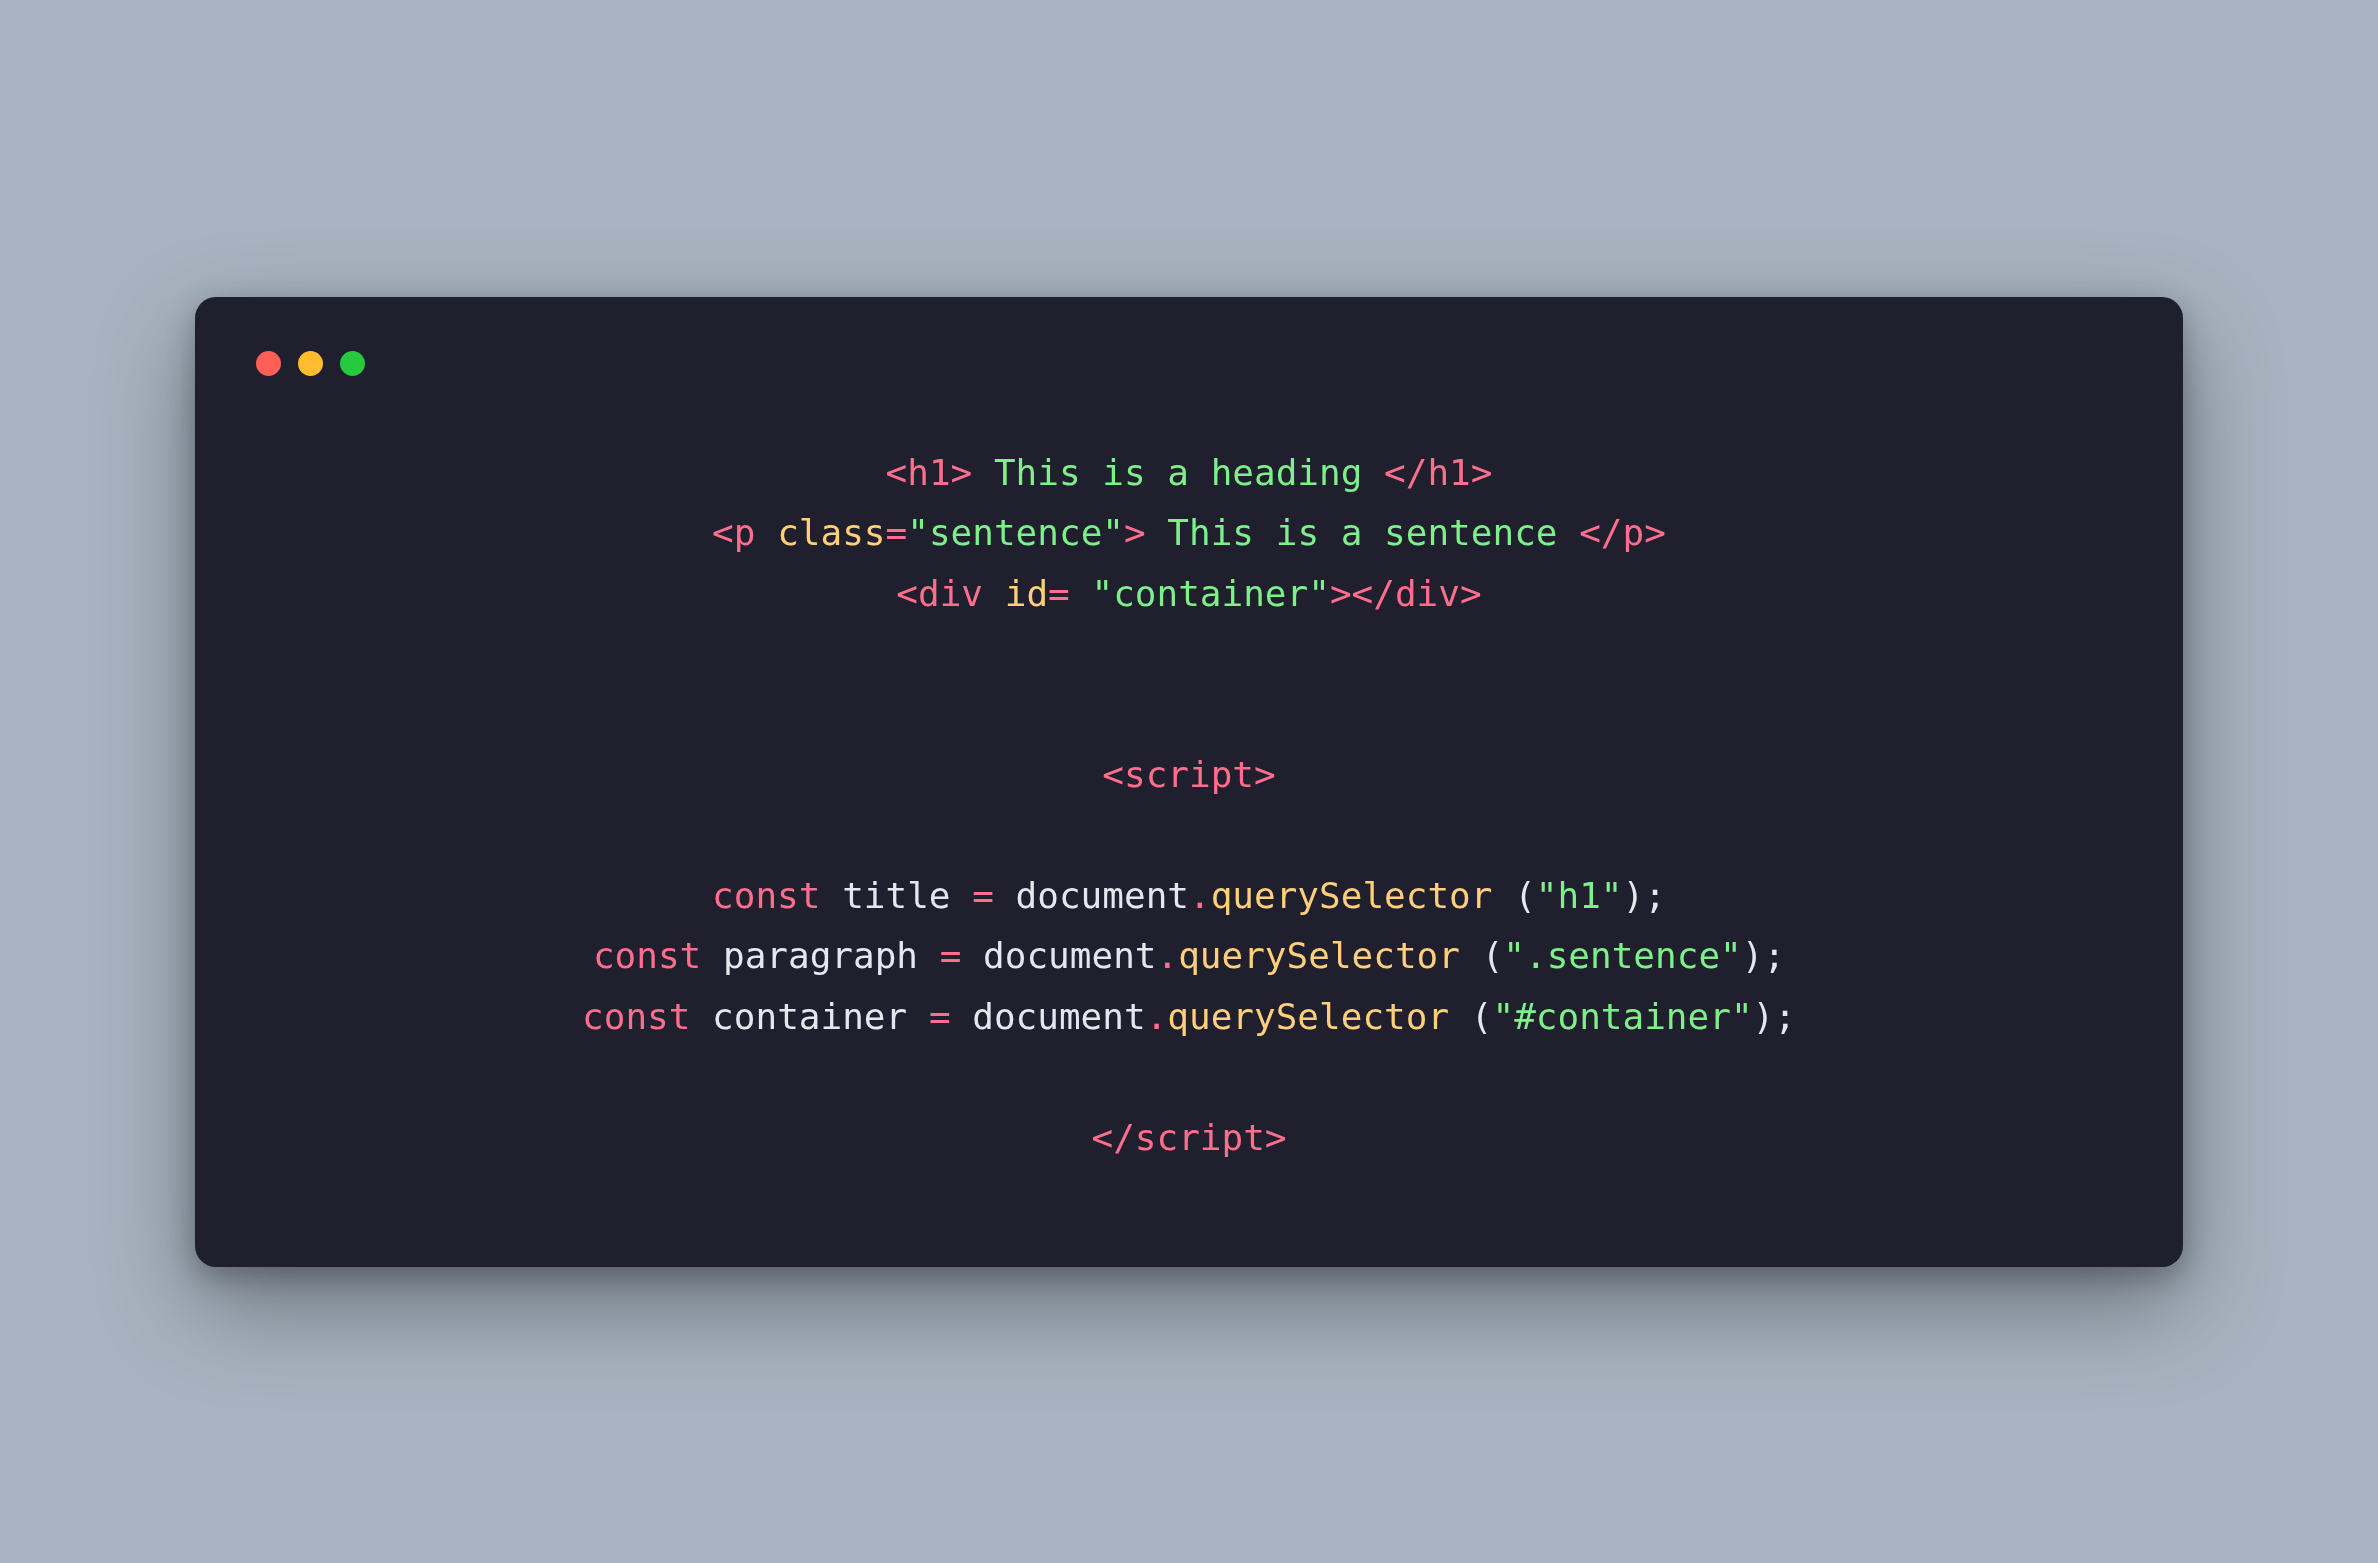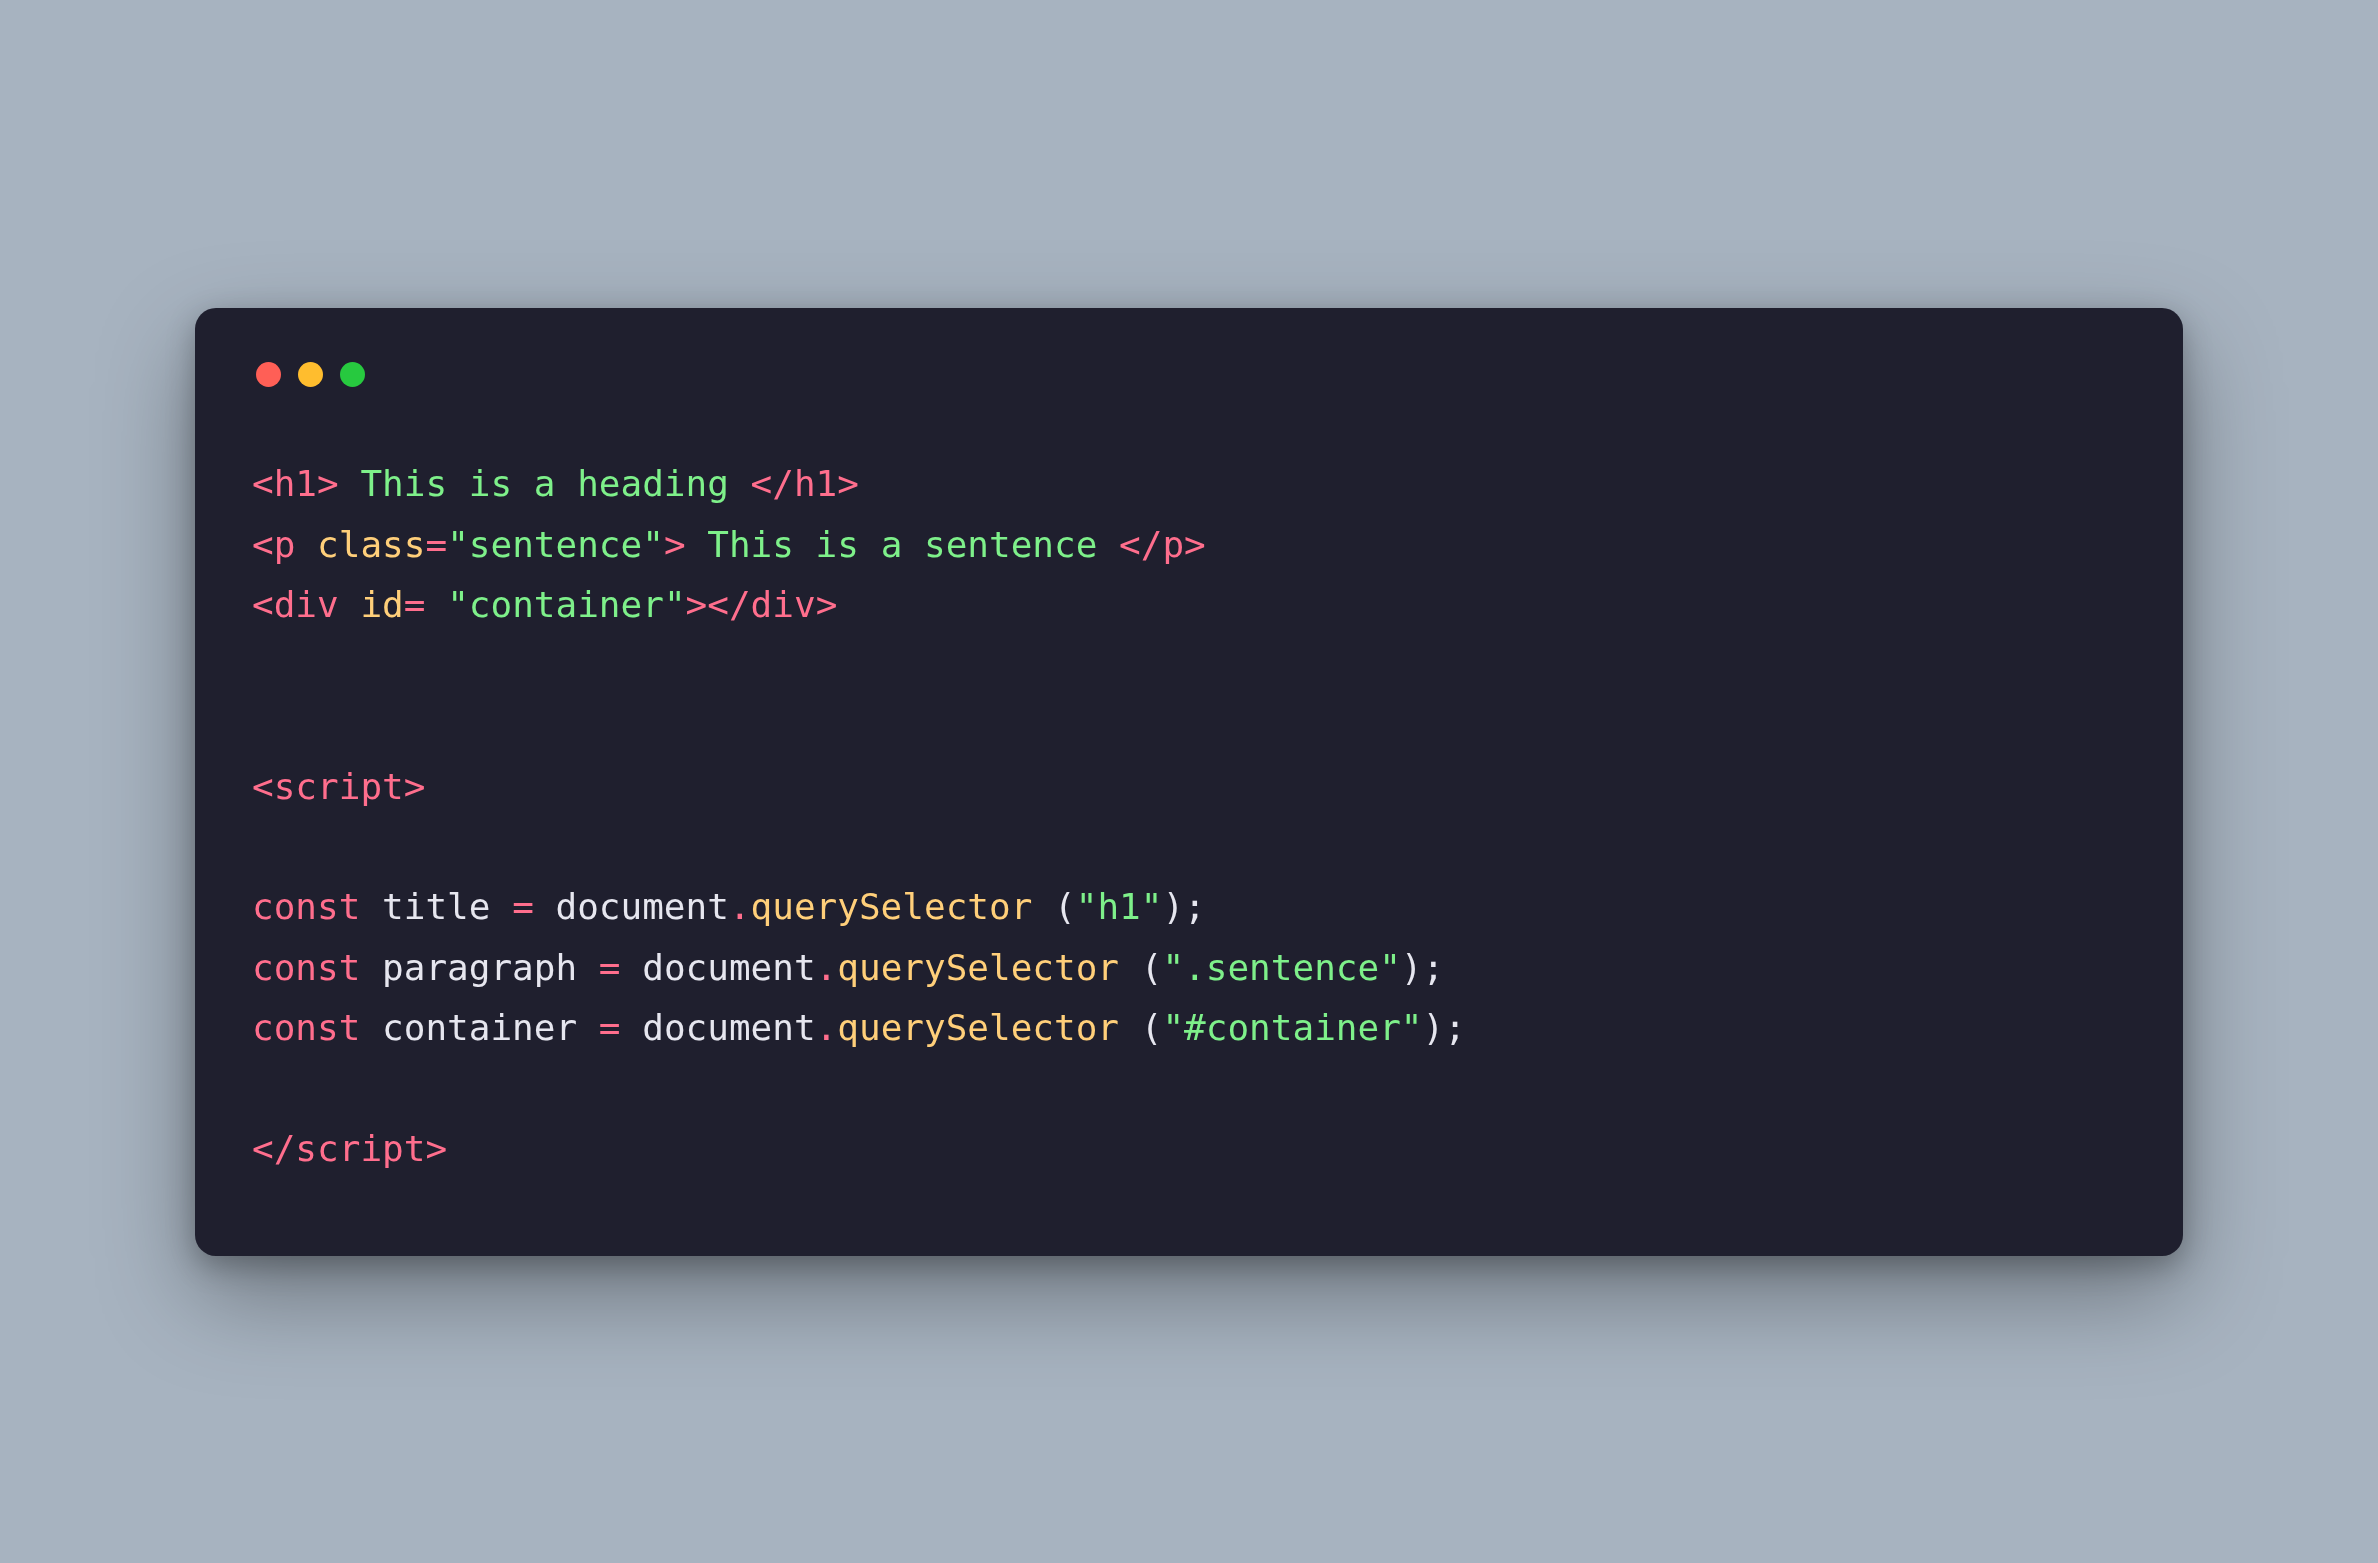--- a/index.html
+++ b/index.html
@@ -9,22 +9,23 @@
     height: 1564px;
     display: flex;
     align-items: center;
     justify-content: center;
     font-family: ui-monospace, "SF Mono", Menlo, Monaco, Consolas, monospace;
   }
   .editor-window {
     background: #1f1f2e;
     border-radius: 21px;
     width: 1988px;
-    padding: 54px 57px 76px 57px;
+    padding: 54px 57px 99px 57px;
     box-shadow: 0 38px 96px rgba(0,0,0,0.35), 0 9.6px 29px rgba(0,0,0,0.25);
+    text-align: center;
   }
   .titlebar {
     display: flex;
     gap: 17px;
     margin-bottom: 67px;
     padding-left: 3.8px;
   }
   .dot {
     width: 25px;
     height: 25px;

